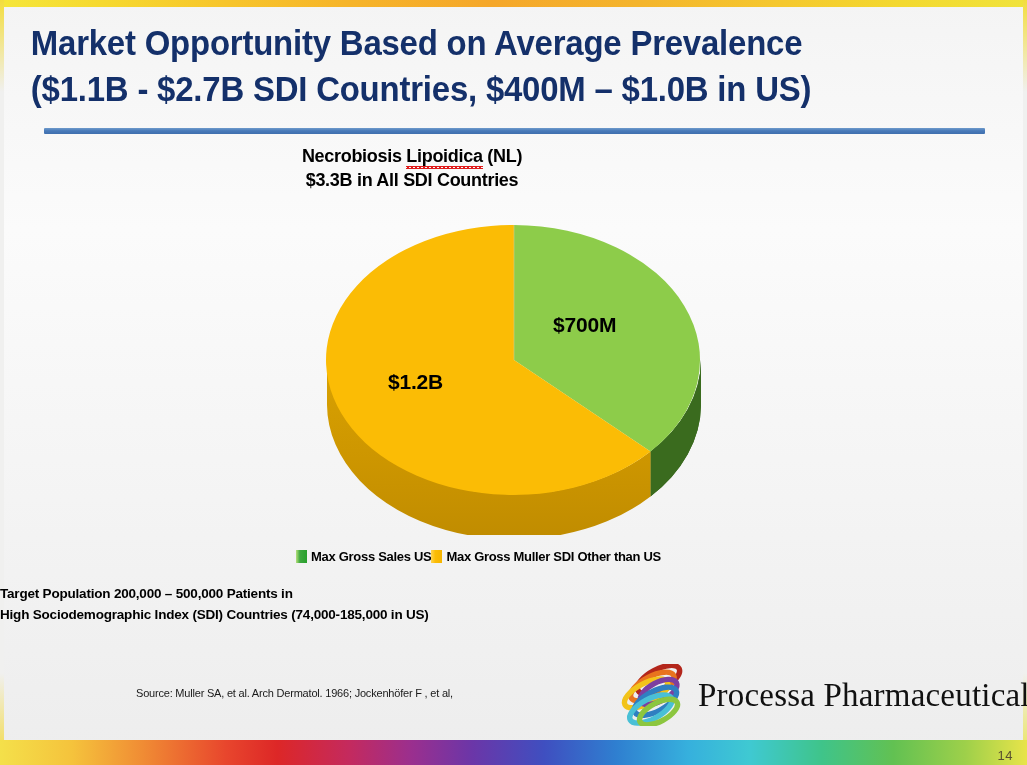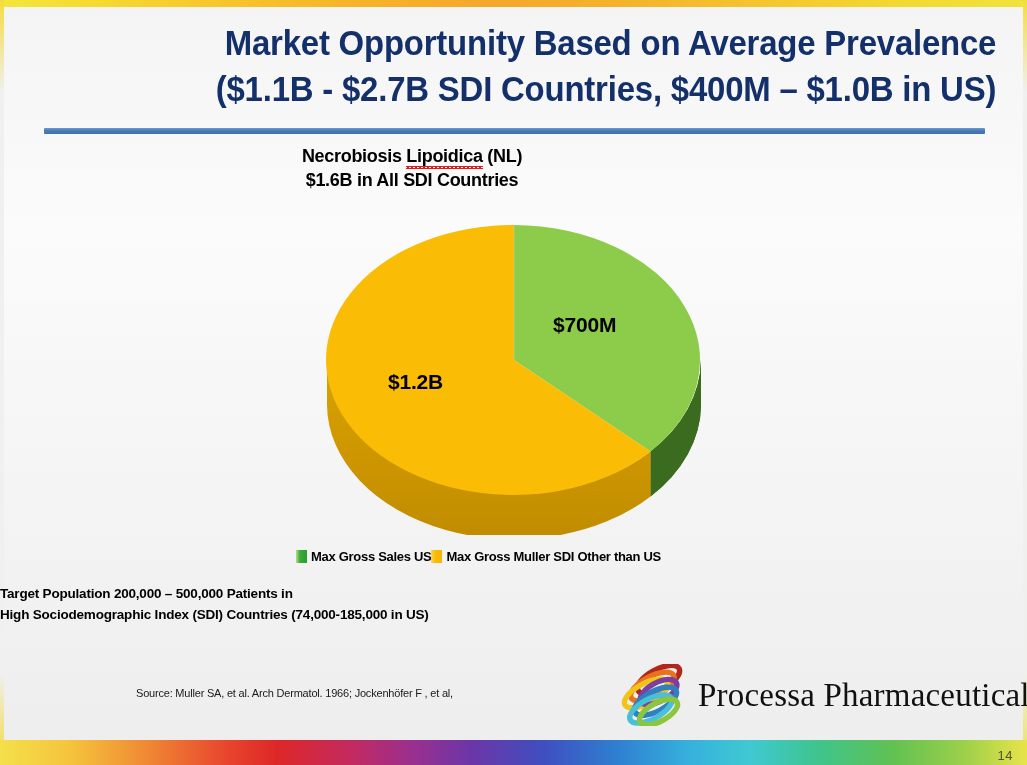--- a/index.html
+++ b/index.html
@@ -57,21 +57,21 @@
     letter-spacing: 0.5px;
     margin-left: 12px;
   }
 
   
   .title-block {
     position: absolute;
     left: 0;
     top: 20px;
     width: 1027px;
-    text-align: right;
+    text-align: left;
   }
   .title-line {
     color: #14306a;
     font-family: "Liberation Sans", sans-serif;
     font-weight: bold;
     font-size: 35px;
     line-height: 46px;
     letter-spacing: -0.2px;
     transform: scaleX(0.94);
     white-space: nowrap;
@@ -222,21 +222,21 @@
   <div class="page-number">14</div>
 
   <div class="title-block">
     <div class="title-line">Market Opportunity Based on Average Prevalence</div>
     <div class="title-line">($1.1B - $2.7B SDI Countries, $400M – $1.0B in US)</div>
   </div>
   <div class="title-rule"></div>
 
   <div class="chart-title">
     <div><span>Necrobiosis </span><span class="misspelled">Lipoidica</span><span> (NL)</span></div>
-    <div>$1.6B in All SDI Countries</div>
+    <div>$3.3B in All SDI Countries</div>
   </div>
 
   <div class="pie-wrap">
     <svg class="pie-svg" width="430" height="330" viewBox="0 0 430 330">
       <defs>
         <linearGradient id="yellowSide" x1="0" y1="0" x2="0" y2="1">
           <stop offset="0%" stop-color="#d9a202"></stop>
           <stop offset="55%" stop-color="#cd9600"></stop>
           <stop offset="100%" stop-color="#c08c00"></stop>
         </linearGradient>

